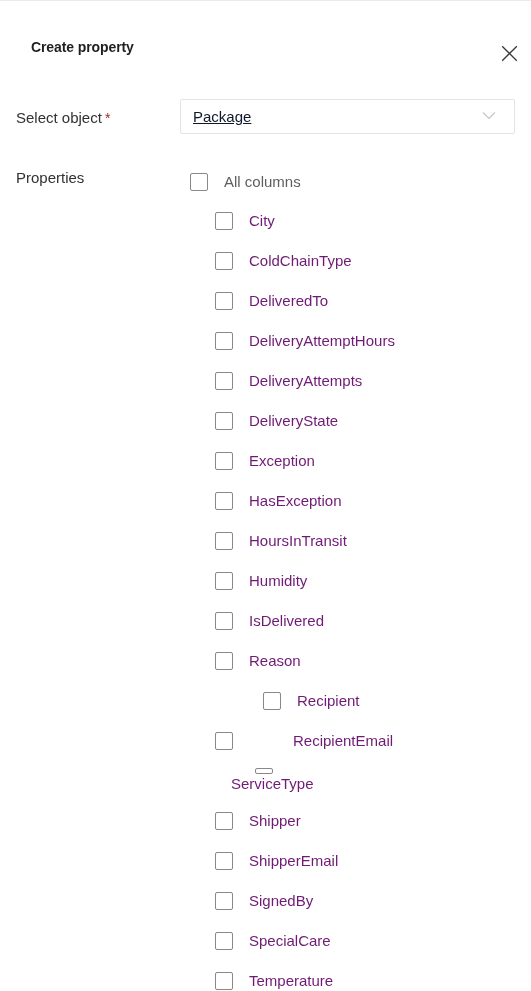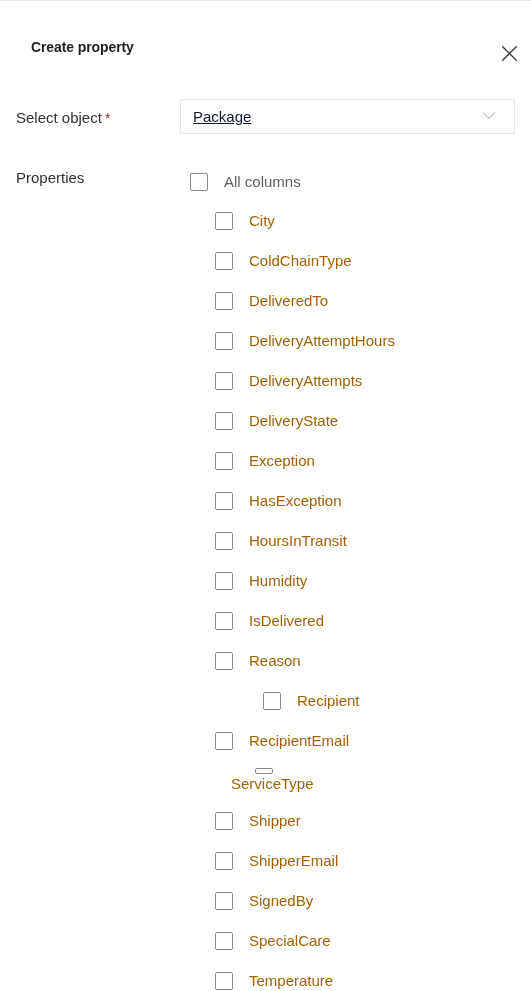--- a/index.html
+++ b/index.html
@@ -138,21 +138,21 @@
     width: 18px;
     height: 18px;
     min-width: 18px;
     border: 1px solid #8a8886;
     border-radius: 2px;
     background: #ffffff;
   }
   .checkbox-label {
     margin-left: 16px;
     font-size: 15px;
-    color: #a16207;
+    color: #701a75;
     white-space: nowrap;
     line-height: 20px;
   }
   .checkbox-row.root .checkbox-label {
     margin-left: 16px;
     color: #605e5c;
   }
 </style>
 </head>
 <body>
@@ -239,21 +239,21 @@
         <span class="checkbox-label">IsDelivered</span>
       </div>
       <div class="checkbox-row child" style="top: 481px;">
         <span class="checkbox-box"></span>
         <span class="checkbox-label">Reason</span>
       </div>
       <div class="checkbox-row child" style="top: 521px; padding-left: 48px;">
         <span class="checkbox-box"></span>
         <span class="checkbox-label">Recipient</span>
       </div>
-      <div class="checkbox-row child" style="top: 561px;">
+      <div class="checkbox-row child" style="top: 561px; gap: 44px;">
         <span class="checkbox-box"></span>
         <span class="checkbox-label">RecipientEmail</span>
       </div>
       <div class="checkbox-row child" style="top: 601px; flex-direction: column;">
         <span class="checkbox-box"></span>
         <span class="checkbox-label">ServiceType</span>
       </div>
       <div class="checkbox-row child" style="top: 641px;">
         <span class="checkbox-box"></span>
         <span class="checkbox-label">Shipper</span>

